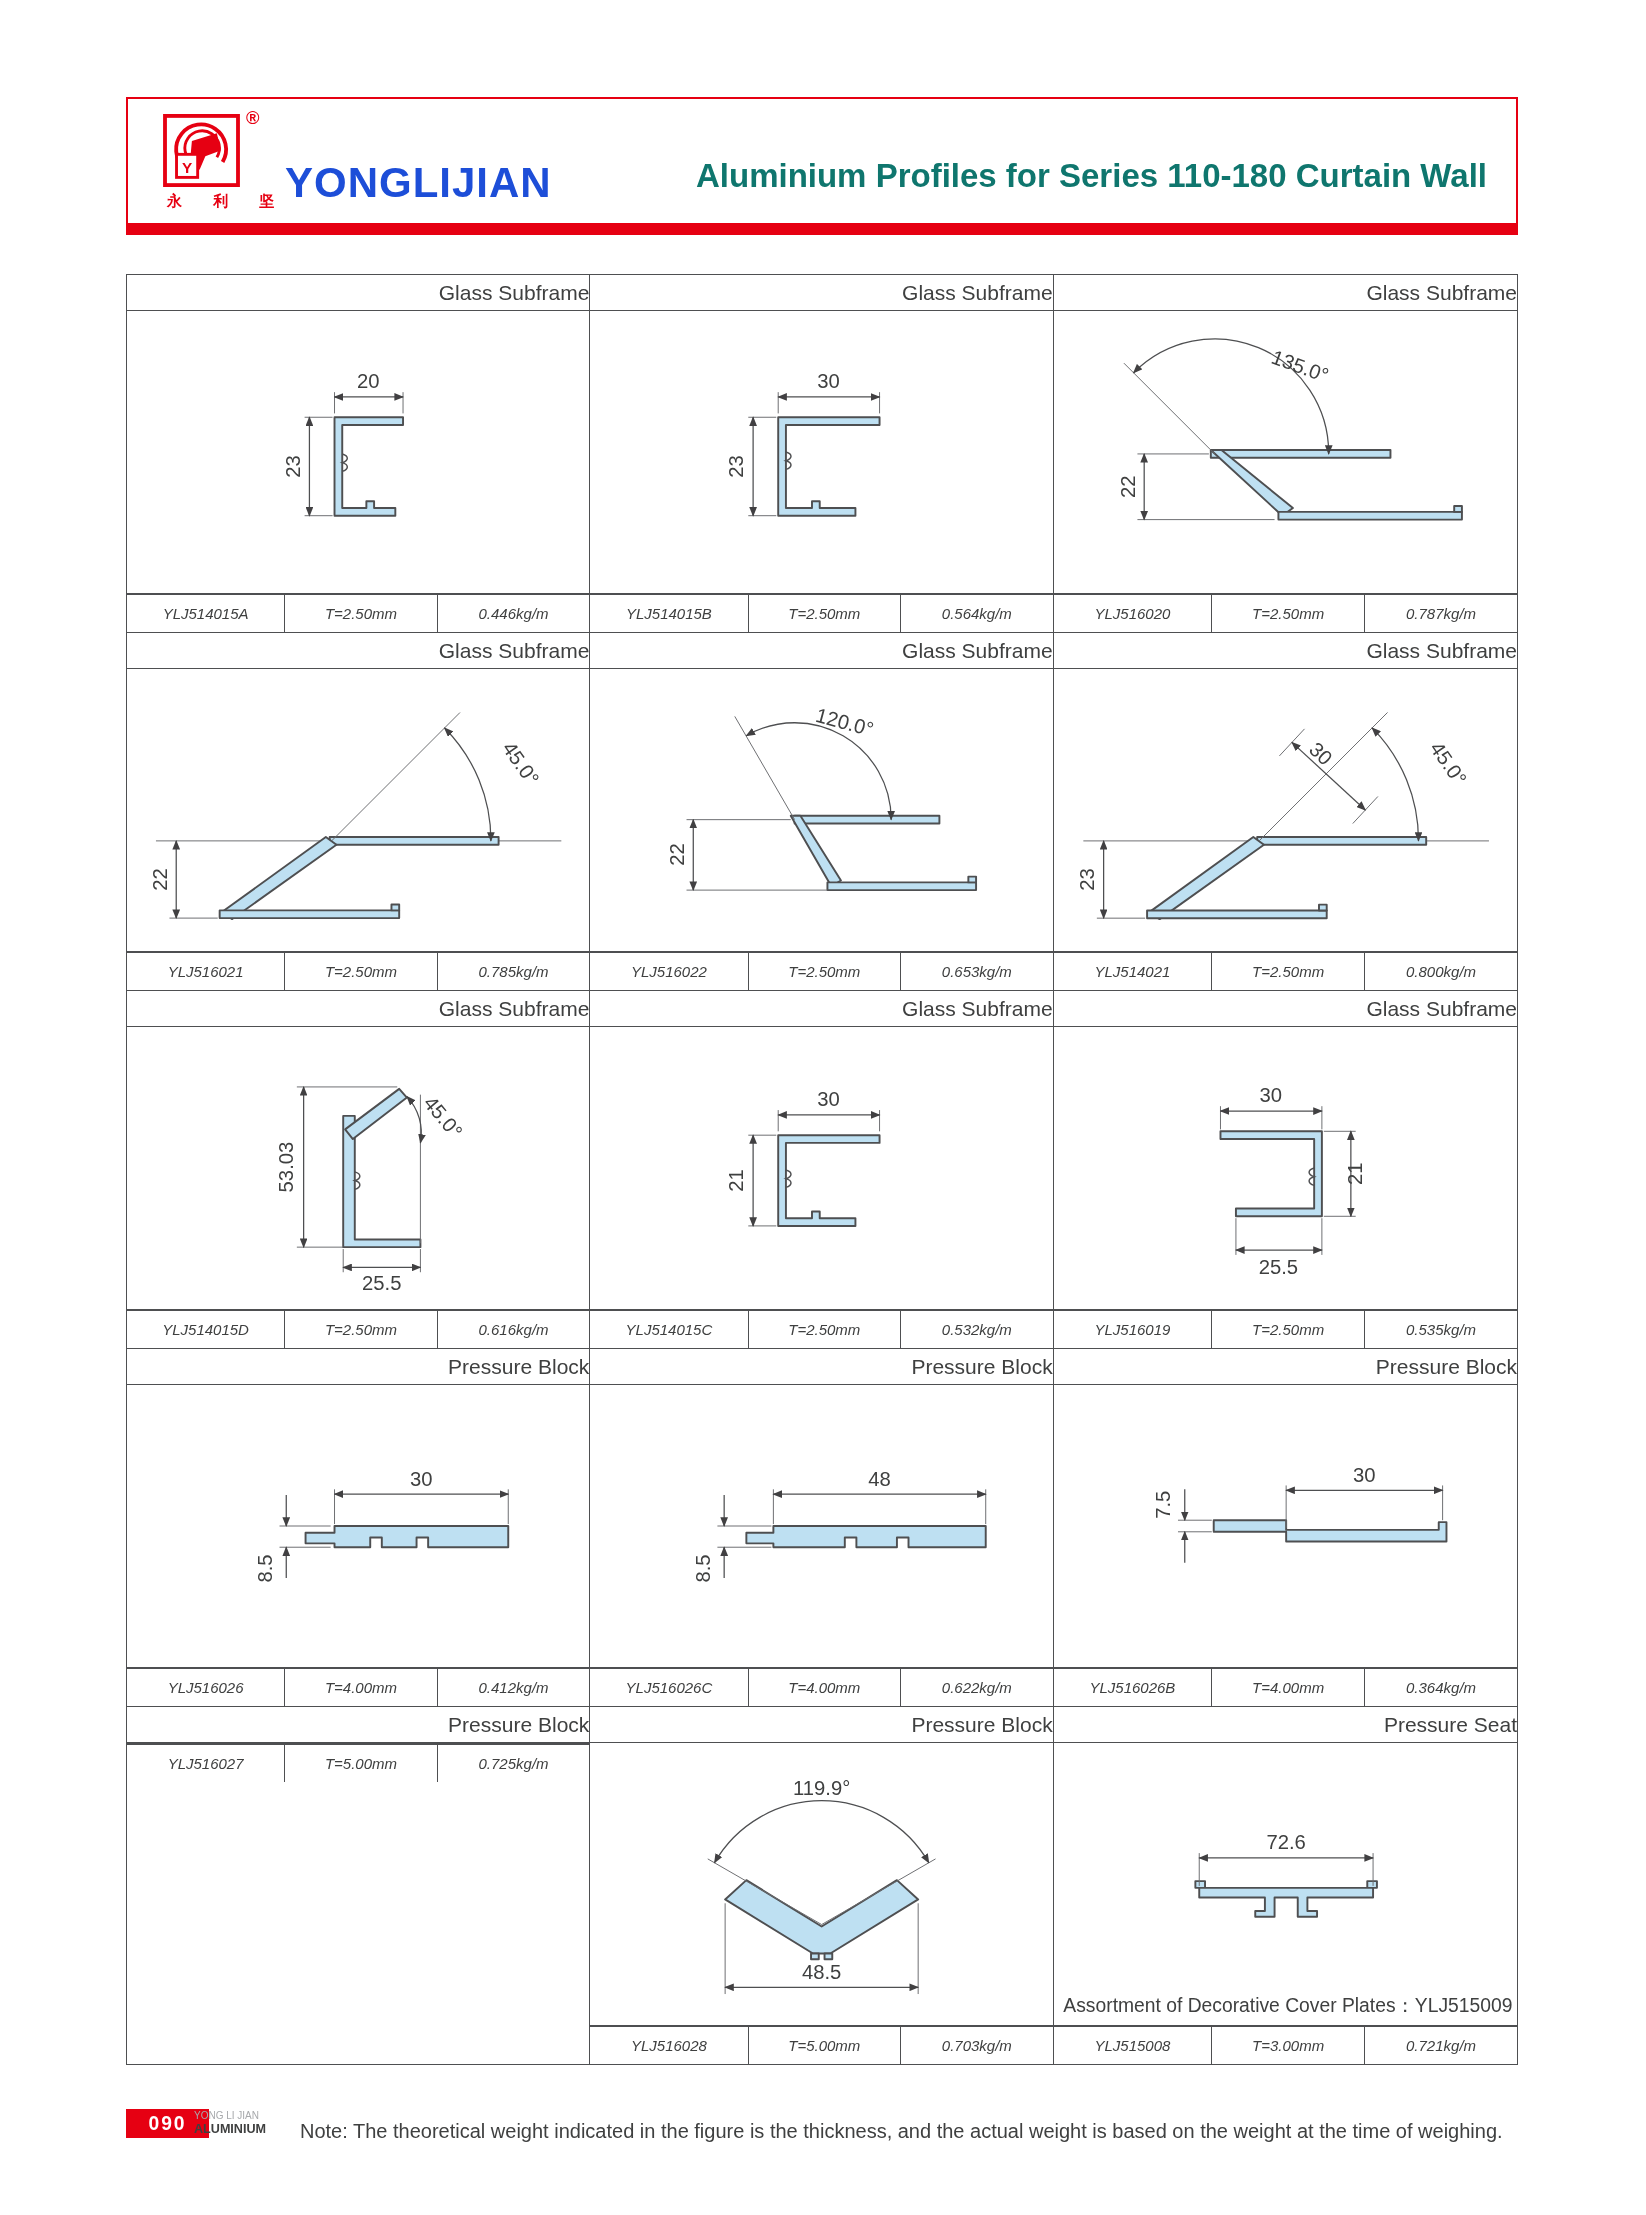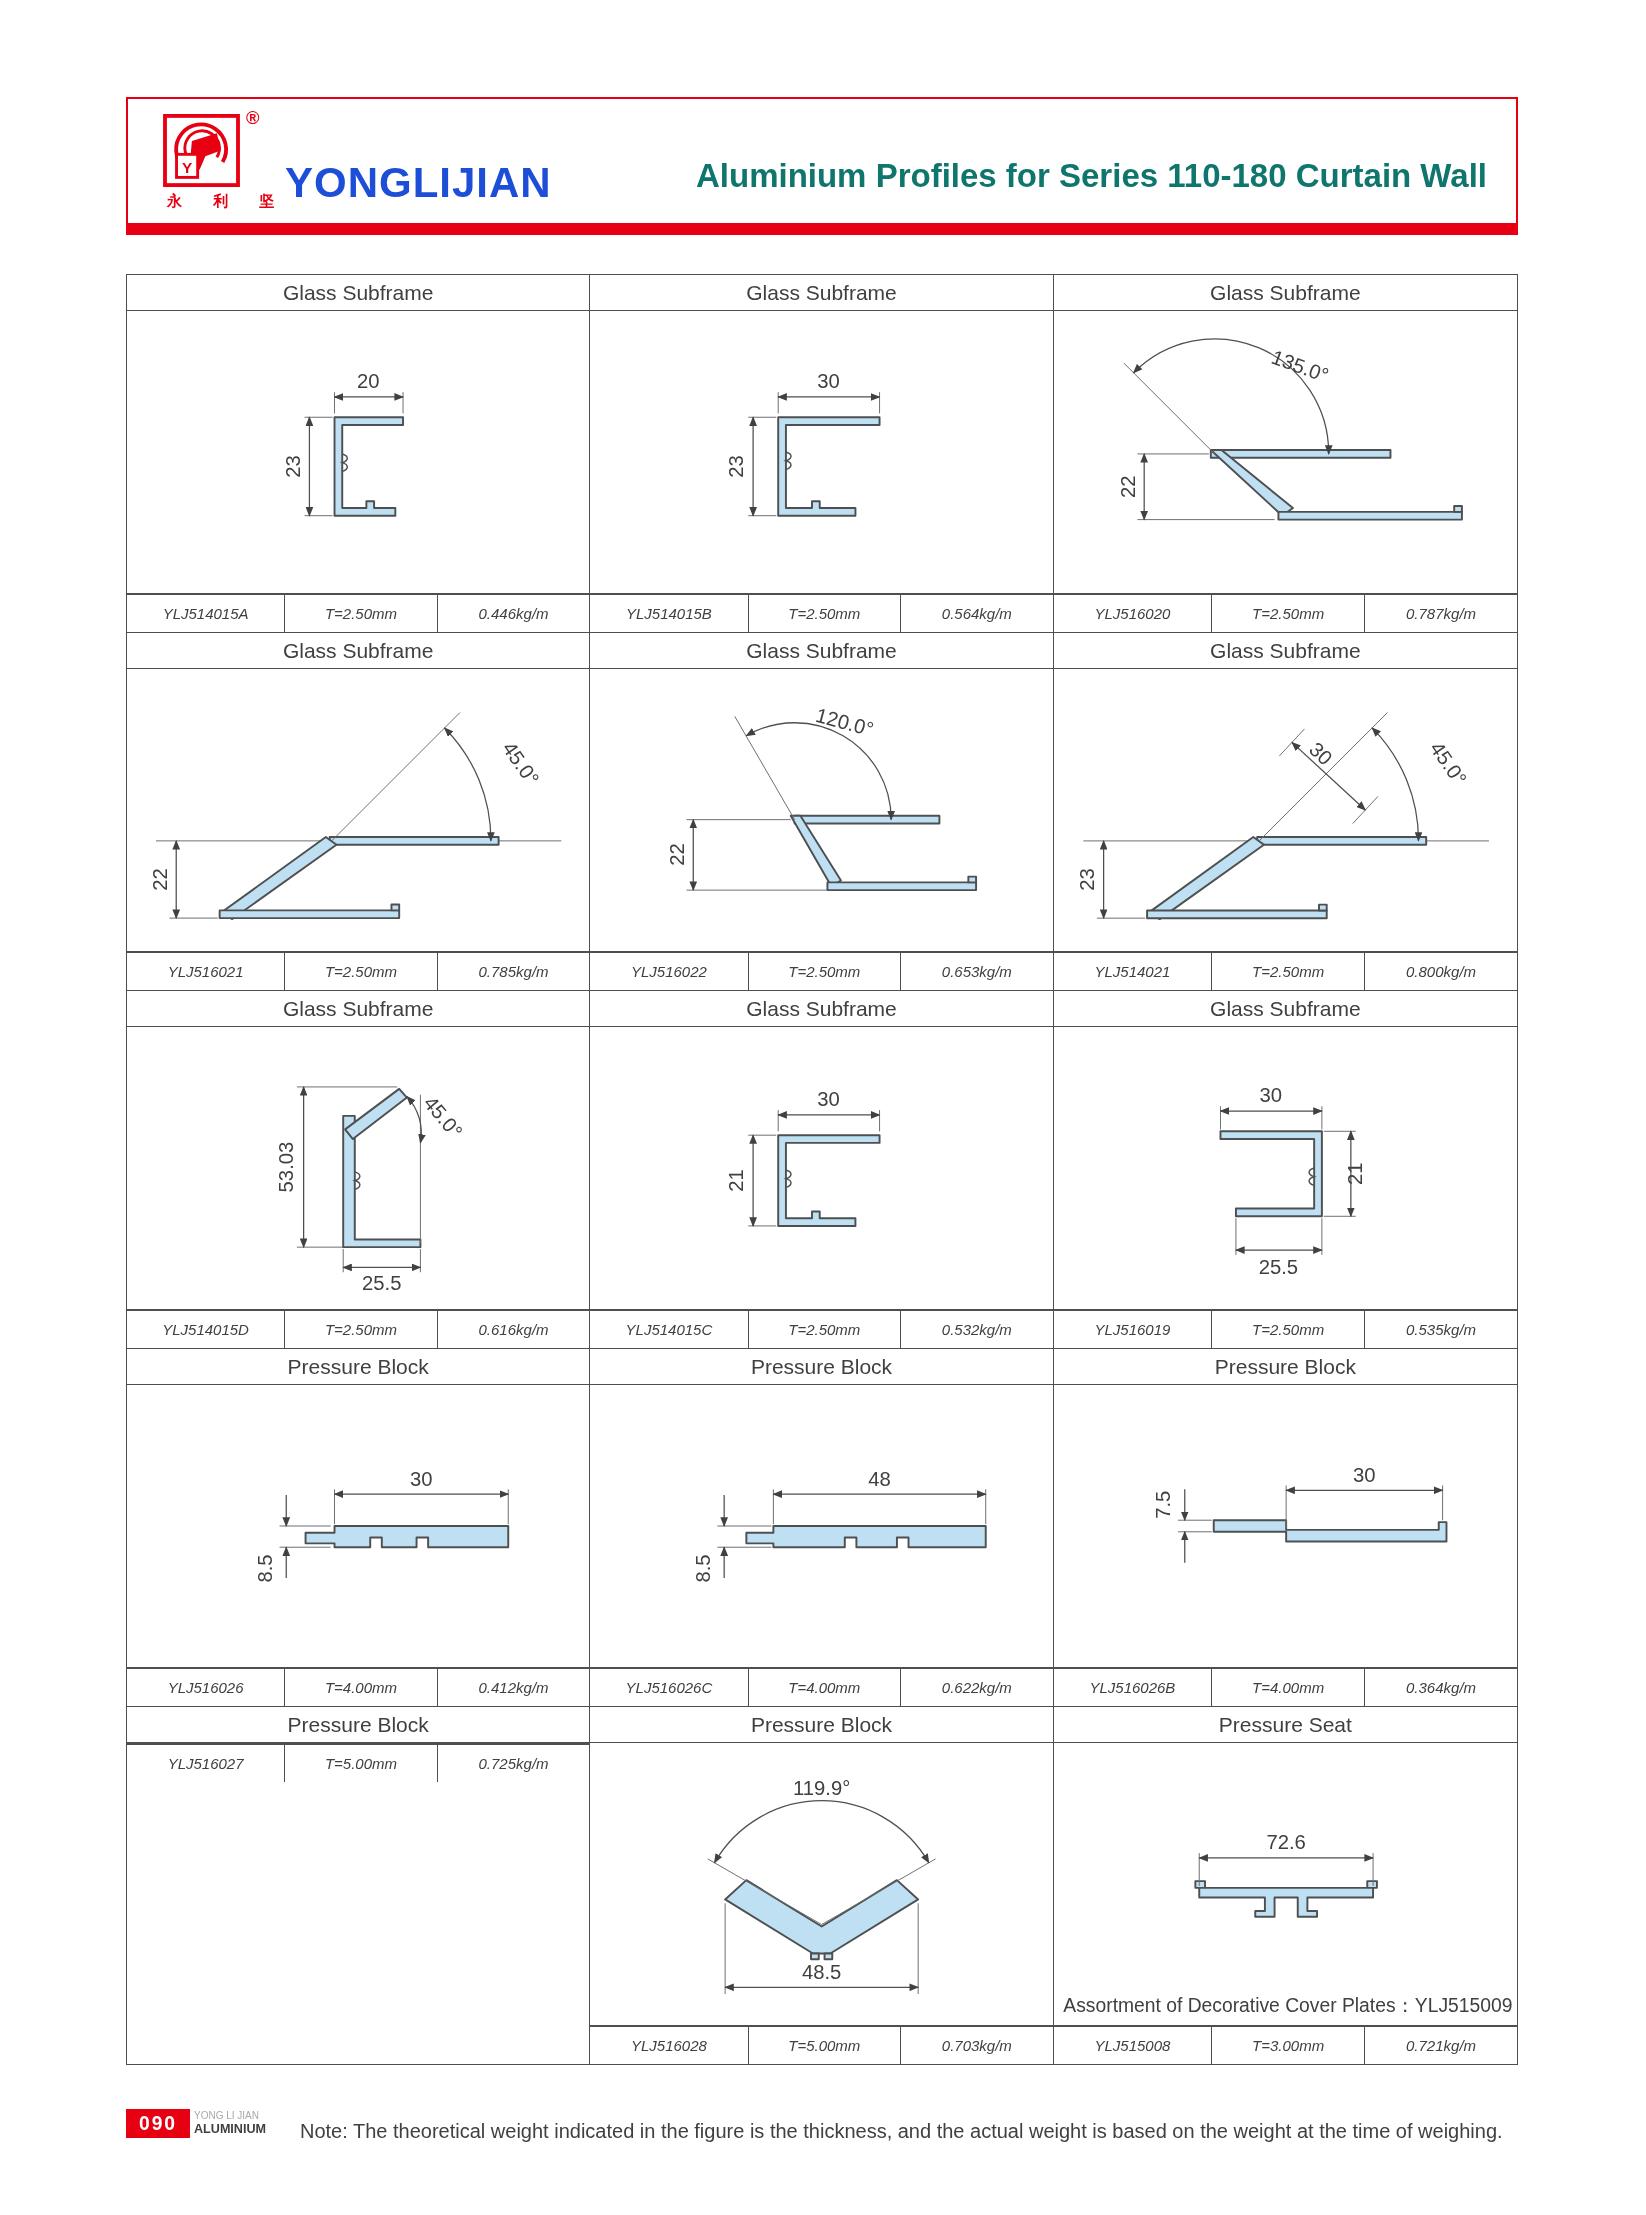--- a/index.html
+++ b/index.html
@@ -17,38 +17,38 @@
   .brand-cn{position:absolute;left:39px;top:93px;color:#E60012;font-size:15px;
             font-weight:bold;letter-spacing:13.5px;white-space:nowrap;}
   .ptitle{position:absolute;right:29px;top:58px;color:#0f766e;font-size:33px;font-weight:bold;}
 
   
   .tbl{position:absolute;left:126px;top:274px;width:1392px;border:1.9px solid #4E4F51;box-sizing:border-box;}
   .grp{display:grid;grid-template-columns:1fr 1fr 1fr;}
   .grp + .grp{border-top:1.9px solid #4E4F51;}
   .cell{border-right:1.9px solid #4E4F51;display:flex;flex-direction:column;min-width:0;}
   .cell:last-child{border-right:0;}
-  .ct{height:35px;line-height:35px;text-align:center;font-size:21px;border-bottom:1.9px solid #4E4F51;}
+  .ct{height:35px;line-height:35px;text-align:right;font-size:21px;border-bottom:1.9px solid #4E4F51;}
   .cd{height:282px;position:relative;}
   .cd svg{display:block;width:100%;height:100%;}
   .cv{height:37px;display:grid;grid-template-columns:34% 33% 33%;border-top:2.9px solid #4E4F51;}
   .cv > div{display:flex;align-items:center;justify-content:center;font-size:15px;font-style:italic;}
   .cv > div + div{border-left:1.9px solid #4E4F51;}
   .covernote{position:absolute;left:9.7px;bottom:5.8px;font-size:19.3px;white-space:nowrap;}
 
   
   .pf{fill:#BEE0F2;stroke:#4E4F51;stroke-width:2;stroke-linejoin:round;}
   .dim{stroke:#4E4F51;stroke-width:1.3;fill:none;}
   .ext{stroke:#6A6B6E;stroke-width:1;fill:none;}
   .sq{fill:none;stroke:#4E4F51;stroke-width:1.5;}
   text.dl{font-family:"Liberation Sans",sans-serif;font-size:21px;fill:#3F4040;text-anchor:middle;}
 
   
   .ftr{position:absolute;left:126px;top:2109px;width:1392px;height:42px;}
-  .pagebox{position:absolute;left:0;top:0;width:64px;height:29px;background:#E60012;color:#fff;
+  .pagebox{position:absolute;left:0;top:0;width:83px;height:29px;background:#E60012;color:#fff;
            font-weight:bold;font-size:19.3px;letter-spacing:1.9px;
            display:flex;align-items:center;justify-content:center;}
   .fbrand{position:absolute;left:68px;top:1px;line-height:1.15;}
   .fbrand .l1{font-size:10px;color:#A7A9AC;}
   .fbrand .l2{font-size:12.6px;font-weight:bold;color:#3F4040;}
   .note{position:absolute;left:174px;top:11px;font-size:20px;white-space:nowrap;}
 </style>
 </head>
 <body>
 

